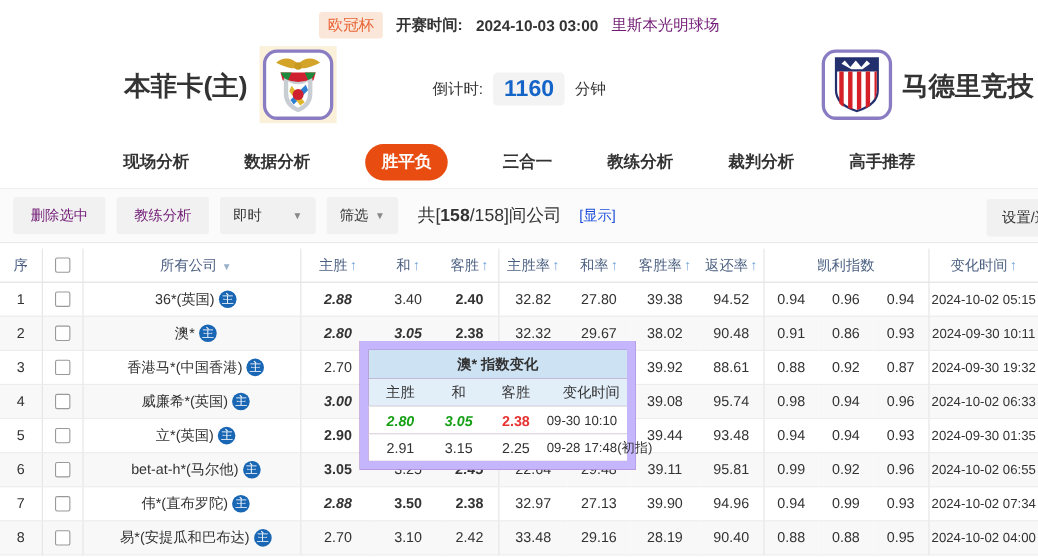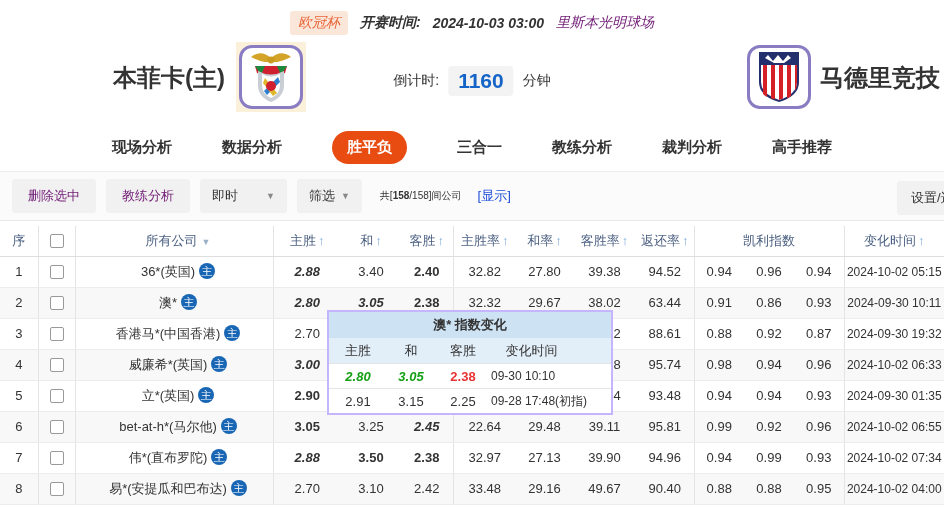--- a/index.html
+++ b/index.html
@@ -4,21 +4,21 @@
 <style>
   * { box-sizing: border-box; margin: 0; padding: 0; }
   html,body { width: 944px; height: 507px; overflow: hidden; }
   body {
     font-family: "Liberation Sans", "DejaVu Sans", sans-serif;
     background: #fff; color: #333; position: relative;
   }
   .page { position: relative; width: 944px; height: 507px; background:#fff; overflow:hidden; }
 
   
-  .topbar { height: 40px; display: flex; justify-content: center; align-items: center; gap: 12px; padding-top: 6px; font-size: 14px; font-style: italic; }
+  .topbar { height: 40px; display: flex; justify-content: center; align-items: center; gap: 12px; padding-top: 6px; font-size: 14px; }
   .league-badge { background:#fbe7d9; color:#e86436; padding: 3px 8px; border-radius: 3px; font-size: 14px; }
   .kick-label, .kick-time { font-weight: bold; color:#333;text-align:right; }
   .venue { color:#701a75;text-align:center; }
 
   
   .teams { position: relative; height: 84px; }
   .team-name { position: absolute; font-size: 24px; font-weight: bold; color: #333; top: 22px; }
   .home-name { left: 113px; }
   .away-name { left: 820px; }
   .logo-box { position: absolute; top: 2px; width: 70px; height: 70px; display:flex; align-items:center; justify-content:center; }
@@ -32,42 +32,42 @@
   .tabs { height: 48px; display: flex; justify-content: center; align-items: center; gap: 50px; border-bottom: 1px solid #ededed; font-size: 15px; font-weight: bold; color: #333; }
   .tab { cursor: pointer; }
   .tab.active { background: #e84c11; color: #fff; padding: 7px 15px; border-radius: 17px; }
 
   
   .toolbar { height: 49px; background: #fbfbfb; border-bottom: 1px solid #e9e9e9; display: flex; align-items: center; padding-left: 12px; gap: 10px; font-size: 13px; position: relative; }
   .tbtn { background: #f1f1f1; border-radius: 3px; padding: 8px 16px; color: #701a75; cursor: pointer; white-space: nowrap; }
   .tsel { background: #f1f1f1; border-radius: 3px; padding: 8px 12px; color: #333; cursor: pointer; display: inline-flex; align-items: center; white-space: nowrap; }
   .tsel .caret { color: #888; font-size: 9px; margin-left: 28px; }
   .tsel.small .caret { margin-left: 6px; }
-  .companies { margin-left: 8px; color: #333; font-size: 10px; }
+  .companies { margin-left: 8px; color: #333; font-size: 16px; }
   .companies b { font-weight: bold; }
   .show-link { color: #1d4ed8; margin-left: 6px; cursor: pointer; }
   .settings-btn { position: absolute; left: 897px; top: 9px; background: #f1f1f1; border-radius: 3px; padding: 8px 14px; color:#333; white-space: nowrap; cursor:pointer; }
 
   
   table.odds { width: 944px; border-collapse: collapse; table-layout: fixed; font-size: 13px; margin-top: 5px; }
   table.odds th { height: 30px; font-weight: normal; color: #4a5f80; border-bottom: 1px solid #dedede; background: #fff; text-align: center; }
   table.odds td { height: 31px; text-align: center; border-bottom: 1px solid #ececec; color: #333; }
   table.odds tbody tr:nth-child(even) td { background: #f8f8f8; }
   .bR { border-right: 1px solid #e4e4e4; }
   .c-company, th.c-company { text-align: left; padding-left: 8px; }
   .sort-arrow { color: #79a7d9; font-weight: bold; margin-left: 2px; }
   .hdr-caret { color: #9bb0c9; font-size: 9px; margin-left: 4px; }
   .g { color: #15a015; font-weight: bold; font-style: italic; }
   .r { color: #e83333; font-weight: bold; }
   .c-time { font-size: 12px; }
   .checkbox { width: 14px; height: 14px; border: 1px solid #999; border-radius: 2px; background: #fff; margin: 0 auto; cursor: pointer; }
   .badge { display: inline-block; width: 16px; height: 16px; line-height: 16px; border-radius: 50%; background: #1866b4; color: #fff; font-size: 11px; text-align: center; margin-left: 4px; vertical-align: 1px; }
 
   
-  .popup { position: absolute; left: 327px; top: 310px; width: 286px; border: 2px solid #c4b5fd; background: #701a75; z-index: 10; font-size: 13px; }
+  .popup { position: absolute; left: 327px; top: 310px; width: 251px; border: 8px solid #c4b5fd; background: #701a75; z-index: 10; font-size: 13px; }
   .popup-title { height: 26px; line-height: 26px; background: #cde2f3; text-align: center; font-weight: bold; color: #333; }
   .popup-head, .popup-row { display: grid; grid-template-columns: 58px 48px 56px 81px; align-items: center; height: 25px; }
   .popup-head { background: #e2eef8; color: #333; }
   .popup-head span, .popup-row span { text-align: center; }
   .popup-row { border-top: 1px solid #e5e5e5; background: #fff; }
   .popup-row .ptime { font-size: 12px; text-align: left; white-space: nowrap; }
 </style>
 </head>
 <body>
 
@@ -207,21 +207,21 @@
           <td class="bR">
             <div class="checkbox"></div>
           </td>
           <td class="bR c-company"><span>澳*</span><span class="badge">主</span></td>
           <td class="g">2.80</td>
           <td class="g">3.05</td>
           <td class="bR r">2.38</td>
           <td>32.32</td>
           <td>29.67</td>
           <td>38.02</td>
-          <td class="bR">63.44</td>
+          <td class="bR">90.48</td>
           <td>0.91</td>
           <td>0.86</td>
           <td class="bR">0.93</td>
           <td class="c-time">2024-09-30 10:11</td>
         </tr>
         <tr>
           <td class="bR">3</td>
           <td class="bR">
             <div class="checkbox"></div>
           </td>
@@ -314,21 +314,21 @@
           <td class="bR">8</td>
           <td class="bR">
             <div class="checkbox"></div>
           </td>
           <td class="bR c-company"><span>易*(安提瓜和巴布达)</span><span class="badge">主</span></td>
           <td>2.70</td>
           <td>3.10</td>
           <td class="bR">2.42</td>
           <td>33.48</td>
           <td>29.16</td>
-          <td>49.67</td>
+          <td>28.19</td>
           <td class="bR">90.40</td>
           <td>0.88</td>
           <td>0.88</td>
           <td class="bR">0.95</td>
           <td class="c-time">2024-10-02 04:00</td>
         </tr>
       </tbody>
   </table>
 
   <div class="popup">

